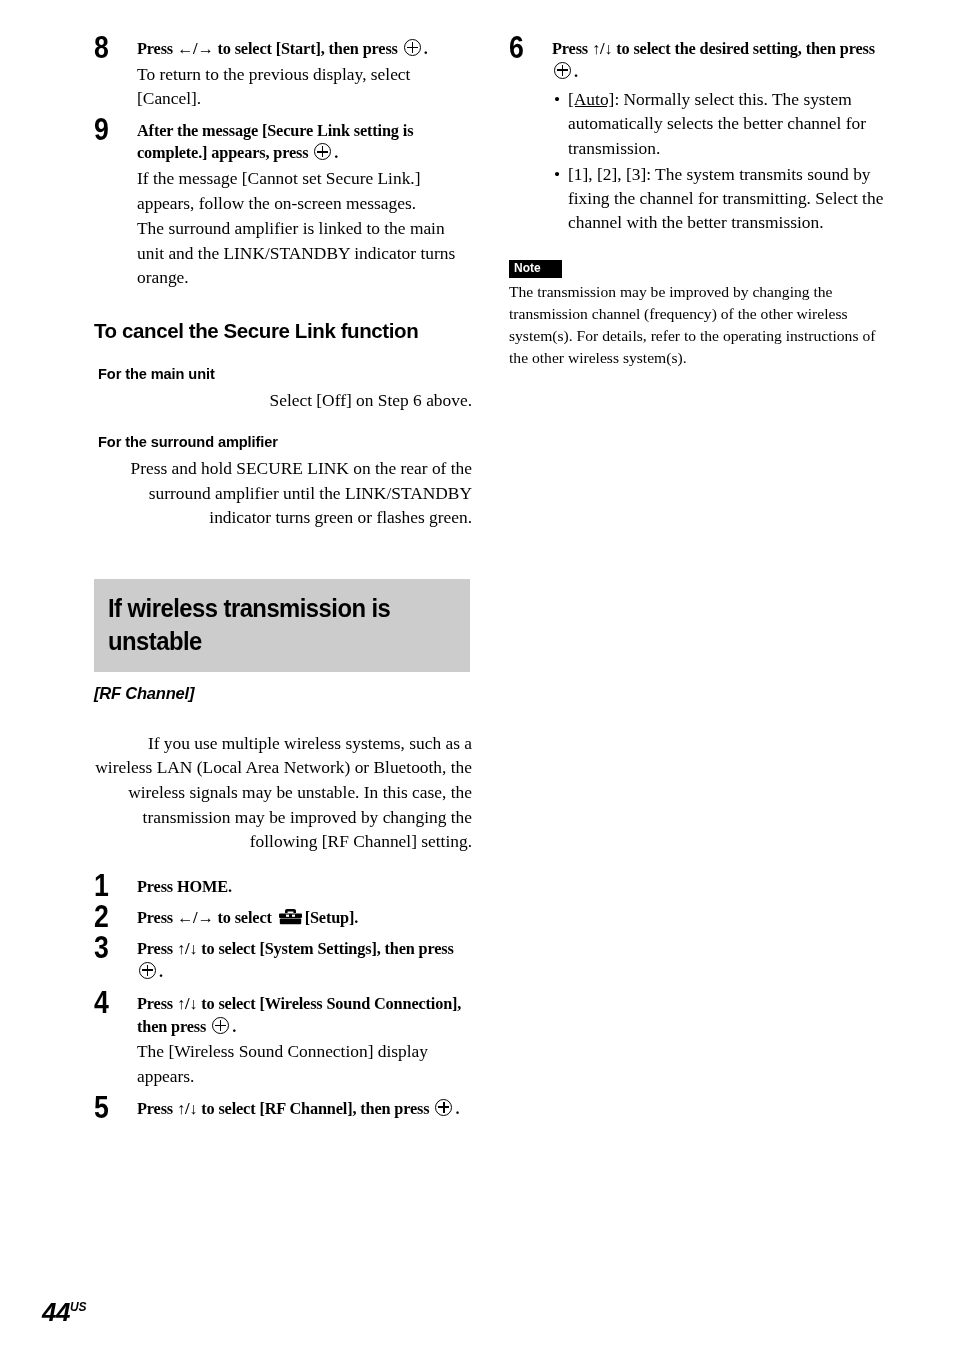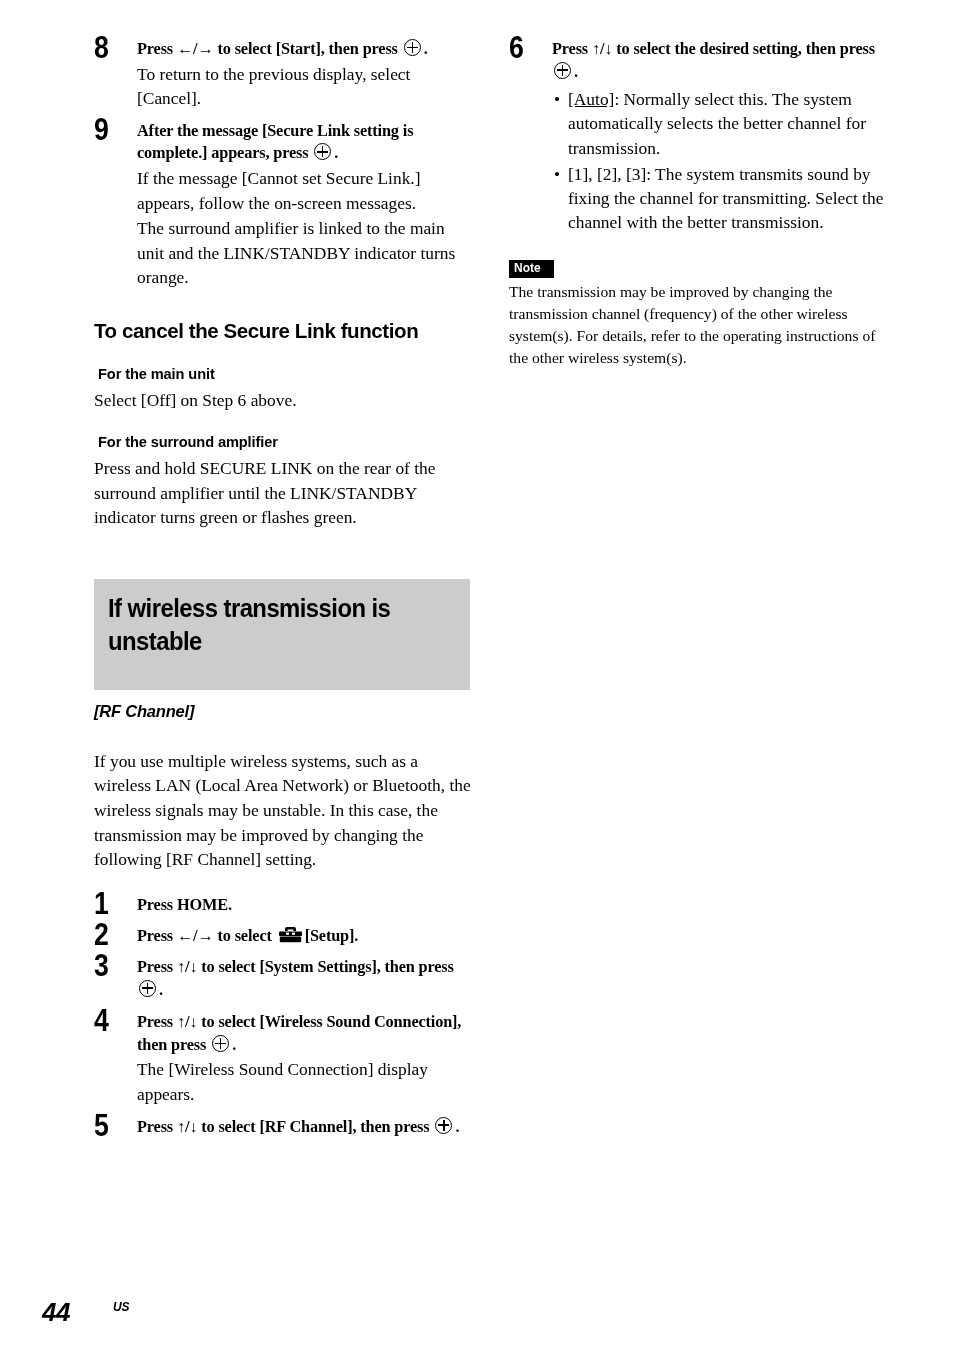--- a/index.html
+++ b/index.html
@@ -115,26 +115,27 @@
     font-size: 14.6px;
     line-height: 20px;
     letter-spacing: -0.1px;
     margin: 4px;
   }
   .body-text {
     font-family: "Liberation Serif", "DejaVu Serif", serif;
     font-size: 17.4px;
     line-height: 24.6px;
     margin: 0;
+    text-align: right;
   }
 
   
   .banner {
     background: #cccccc;
-    padding: 13px 14px 32px 14px;
+    padding: 13px 14px 14px 14px;
     box-sizing: border-box;
     width: 376px;
   }
   .banner-text {
     font-family: "Liberation Sans Narrow", "Liberation Sans", sans-serif;
     font-weight: bold;
     font-size: 26.5px;
     line-height: 33px;
     letter-spacing: -0.6px;
     transform: scaleX(0.9);
@@ -175,21 +176,21 @@
 
   
   .note-badge {
     display: inline-block;
     background: #000000;
     color: #ffffff;
     font-family: "Liberation Sans", "DejaVu Sans", sans-serif;
     font-weight: bold;
     font-size: 12px;
     line-height: 15px;
-    padding: 1px 13px 2px 5px;
+    padding: 1px 21px 2px 5px;
     letter-spacing: 0px;
   }
   .note-body {
     font-family: "Liberation Serif", "DejaVu Serif", serif;
     font-size: 15.6px;
     line-height: 21.8px;
     margin-top: 3px;
   }
 
   
@@ -203,21 +204,20 @@
     font-size: 26px;
     line-height: 26px;
     letter-spacing: -0.5px;
   }
   .folio sup {
     font-size: 12px;
     font-weight: bold;
     font-style: italic;
     vertical-align: super;
     letter-spacing: 0;
-    margin-left: 43px;
   }
 </style>
 </head>
 <body>
 
 <div class="page">
 
   <div class="col col-left">
 
     <div class="step">

